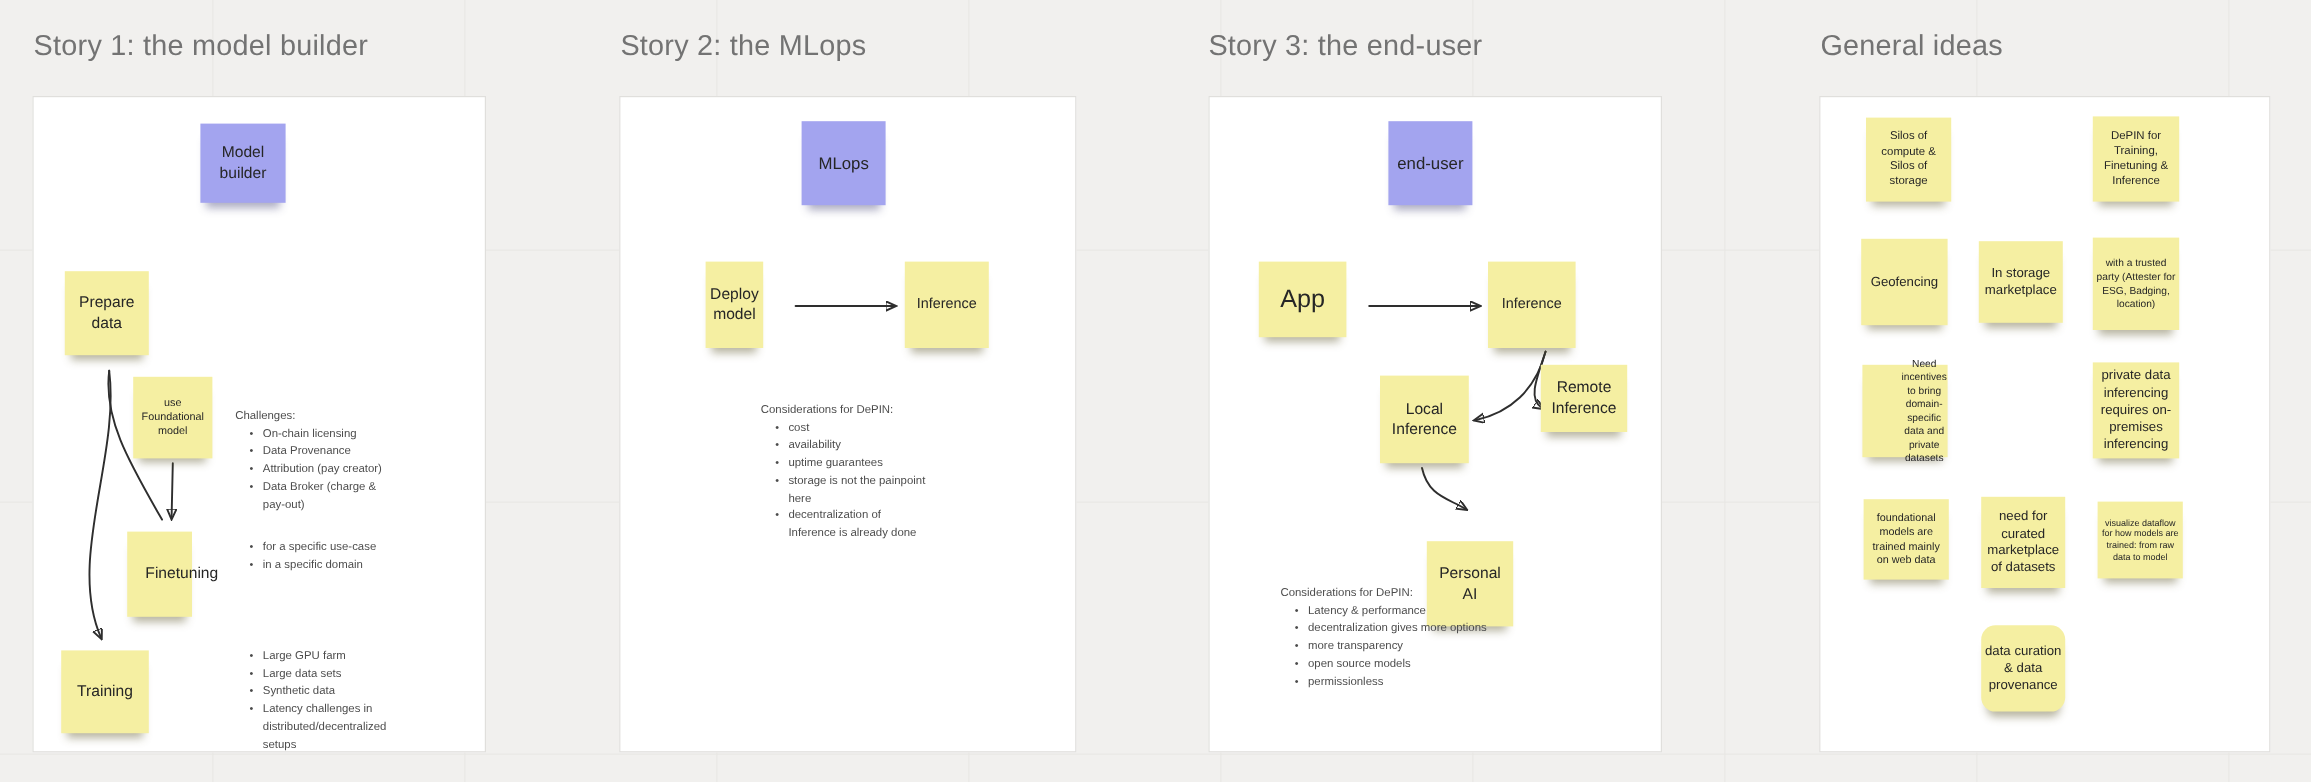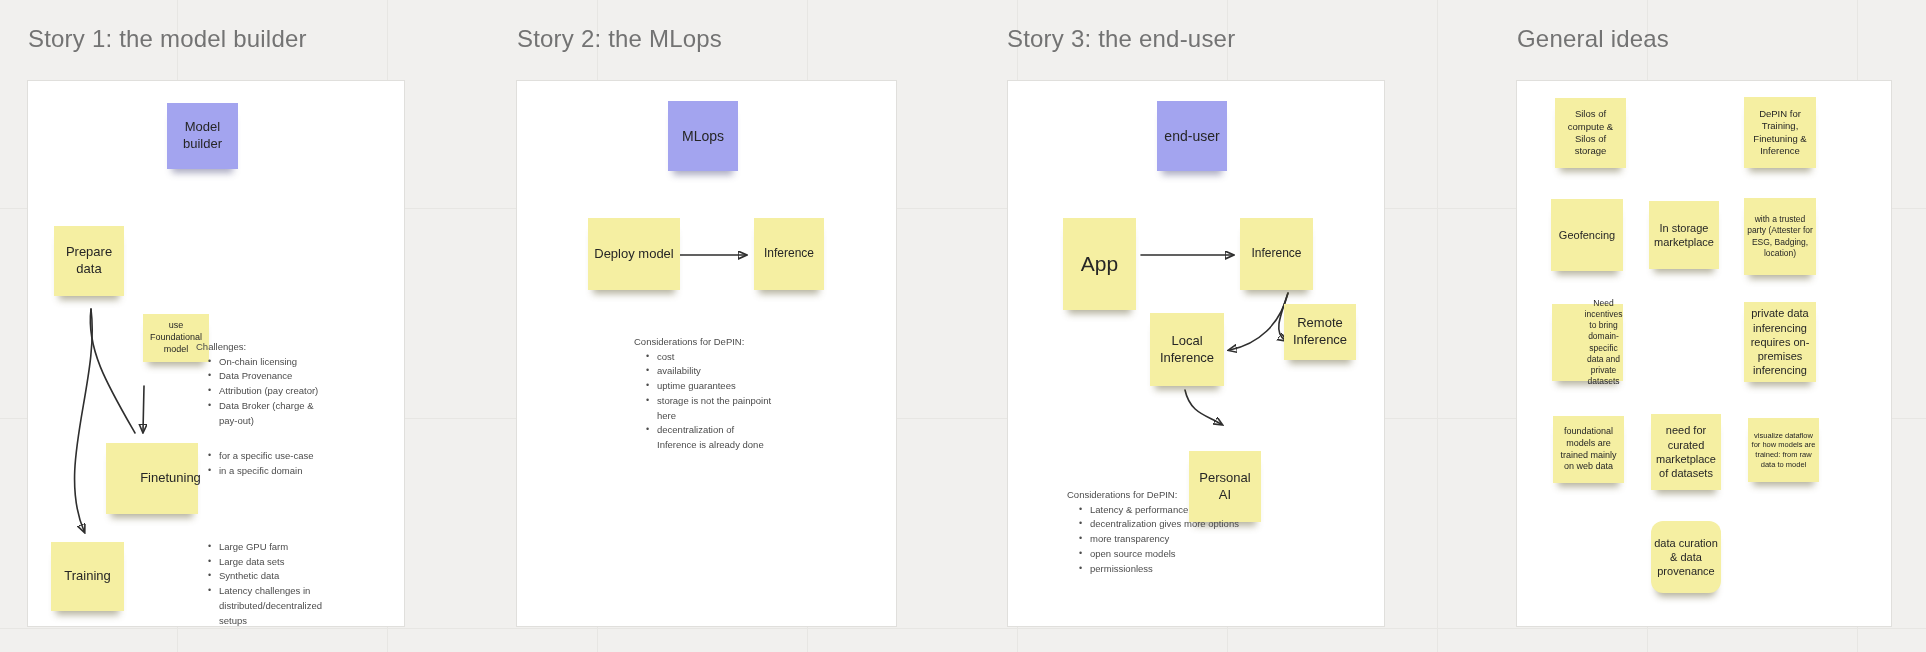--- a/index.html
+++ b/index.html
@@ -48,22 +48,22 @@
         <marker id="ah1" markerUnits="userSpaceOnUse" markerWidth="10" markerHeight="9" refX="7" refY="4" orient="auto">
           <path d="M0,0 L9,4 L0,8 z" fill="#2e2e2e" stroke="none"></path>
         </marker>
       </defs>
       <path d="M 63 228 C 58 268, 80 305, 107 352"></path>
       <path d="M 116 305 L 115 350" marker-end="url(#ah1)"></path>
       <path d="M 63 228 C 72 300, 28 385, 56 450" marker-end="url(#ah1)"></path>
     </svg>
     <div class="sticky purple" style="left:139px;top:22px;width:71px;height:66px;">Model builder</div>
     <div class="sticky" style="left:26px;top:145px;width:70px;height:70px;">Prepare data</div>
-    <div class="sticky" style="left:83px;top:233px;width:66px;height:48px;font-size:9px;margin-left:32px;">use Foundational model</div>
-    <div class="sticky" style="left:78px;top:362px;width:92px;height:71px;padding-left:40px;">Finetuning</div>
+    <div class="sticky" style="left:83px;top:233px;width:66px;height:68px;font-size:9px;">use Foundational model</div>
+    <div class="sticky" style="left:78px;top:362px;width:54px;height:71px;padding-left:40px;">Finetuning</div>
     <div class="sticky" style="left:23px;top:461px;width:73px;height:69px;">Training</div>
 
     <div class="note" style="left:168px;top:259px;width:124px;">
       <div class="note-heading">Challenges:</div>
       <div class="note-items">
         <div class="note-item">
             <span class="bullet">•</span>
             <span>On-chain licensing</span>
           </div>
         <div class="note-item">
@@ -116,21 +116,21 @@
   <div class="frame" style="left:516px;width:381px;">
     <svg class="conn" width="381" height="547">
       <defs>
         <marker id="ah2" markerUnits="userSpaceOnUse" markerWidth="10" markerHeight="9" refX="7" refY="4" orient="auto">
           <path d="M0,0 L9,4 L0,8 z" fill="#2e2e2e" stroke="none"></path>
         </marker>
       </defs>
       <path d="M 146 174 L 228 174" marker-end="url(#ah2)"></path>
     </svg>
     <div class="sticky purple" style="left:151px;top:20px;width:70px;height:70px;font-size:14px;">MLops</div>
-    <div class="sticky" style="left:71px;top:137px;width:92px;height:72px;">Deploy model</div>
+    <div class="sticky" style="left:71px;top:137px;width:48px;height:72px;">Deploy model</div>
     <div class="sticky" style="left:237px;top:137px;width:70px;height:72px;font-size:12px;">Inference</div>
 
     <div class="note" style="left:117px;top:254px;width:152px;">
       <div class="note-heading">Considerations for DePIN:</div>
       <div class="note-items">
         <div class="note-item">
             <span class="bullet">•</span>
             <span>cost</span>
           </div>
         <div class="note-item">
@@ -160,21 +160,21 @@
         <marker id="ah3" markerUnits="userSpaceOnUse" markerWidth="10" markerHeight="9" refX="7" refY="4" orient="auto">
           <path d="M0,0 L9,4 L0,8 z" fill="#2e2e2e" stroke="none"></path>
         </marker>
       </defs>
       <path d="M 133 174 L 224 174" marker-end="url(#ah3)"></path>
       <path d="M 280 212 C 272 244, 250 263, 222 269" marker-end="url(#ah3)"></path>
       <path d="M 280 212 C 271 238, 266 252, 277 259" marker-end="url(#ah3)"></path>
       <path d="M 177 309 C 182 332, 198 334, 213 343" marker-end="url(#ah3)"></path>
     </svg>
     <div class="sticky purple" style="left:149px;top:20px;width:70px;height:70px;font-size:14px;">end-user</div>
-    <div class="sticky" style="left:55px;top:137px;width:73px;height:92px;font-size:21px;">App</div>
+    <div class="sticky" style="left:41px;top:137px;width:73px;height:63px;font-size:21px;">App</div>
     <div class="sticky" style="left:232px;top:137px;width:73px;height:72px;font-size:12px;">Inference</div>
     <div class="sticky" style="left:142px;top:232px;width:74px;height:73px;">Local Inference</div>
     <div class="sticky" style="left:276px;top:223px;width:72px;height:56px;">Remote Inference</div>
     <div class="sticky" style="left:181px;top:351px;width:72px;height:71px;margin-top:19px;">Personal AI</div>
 
     <div class="note" style="left:59px;top:407px;width:185px;">
       <div class="note-heading">Considerations for DePIN:</div>
       <div class="note-items">
         <div class="note-item">
             <span class="bullet">•</span>

